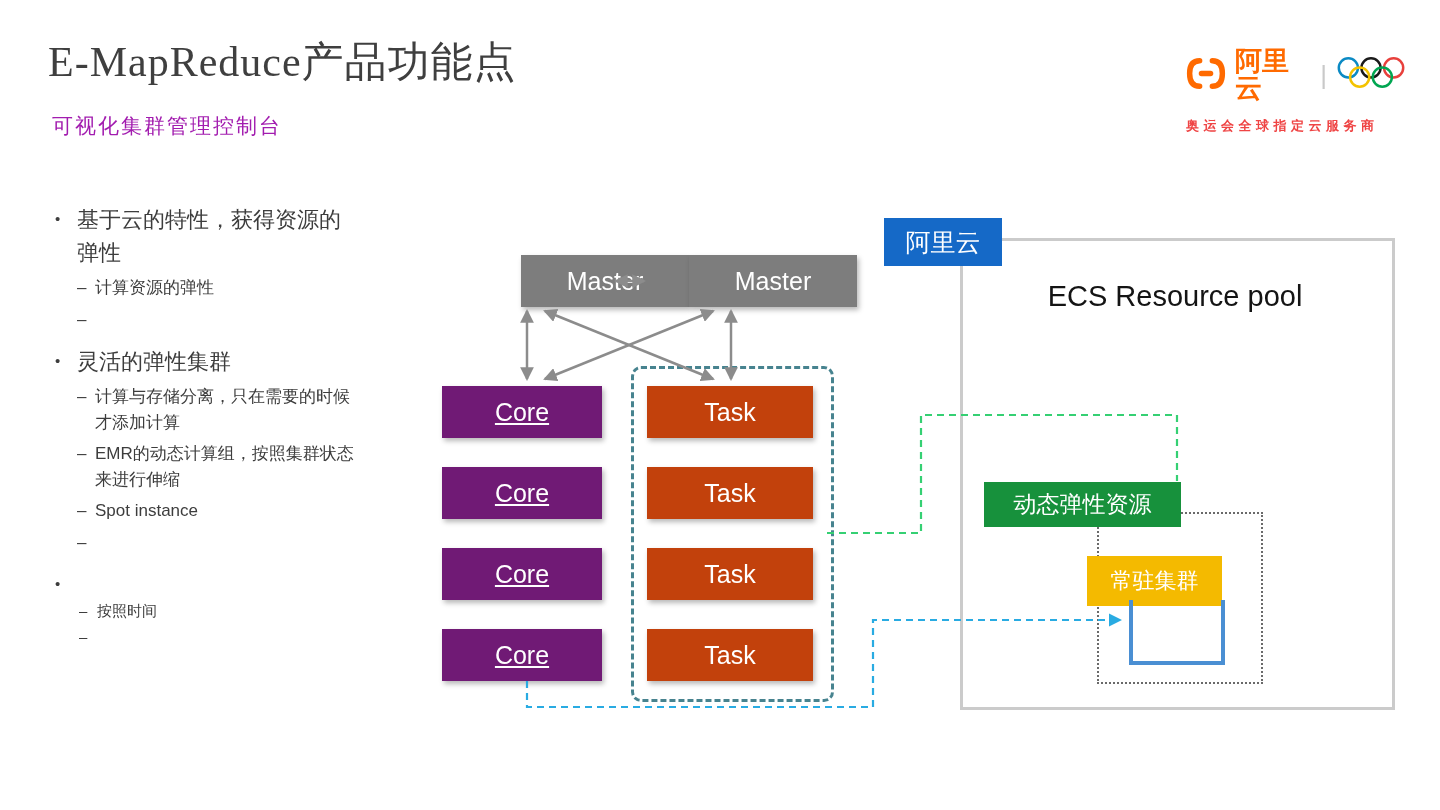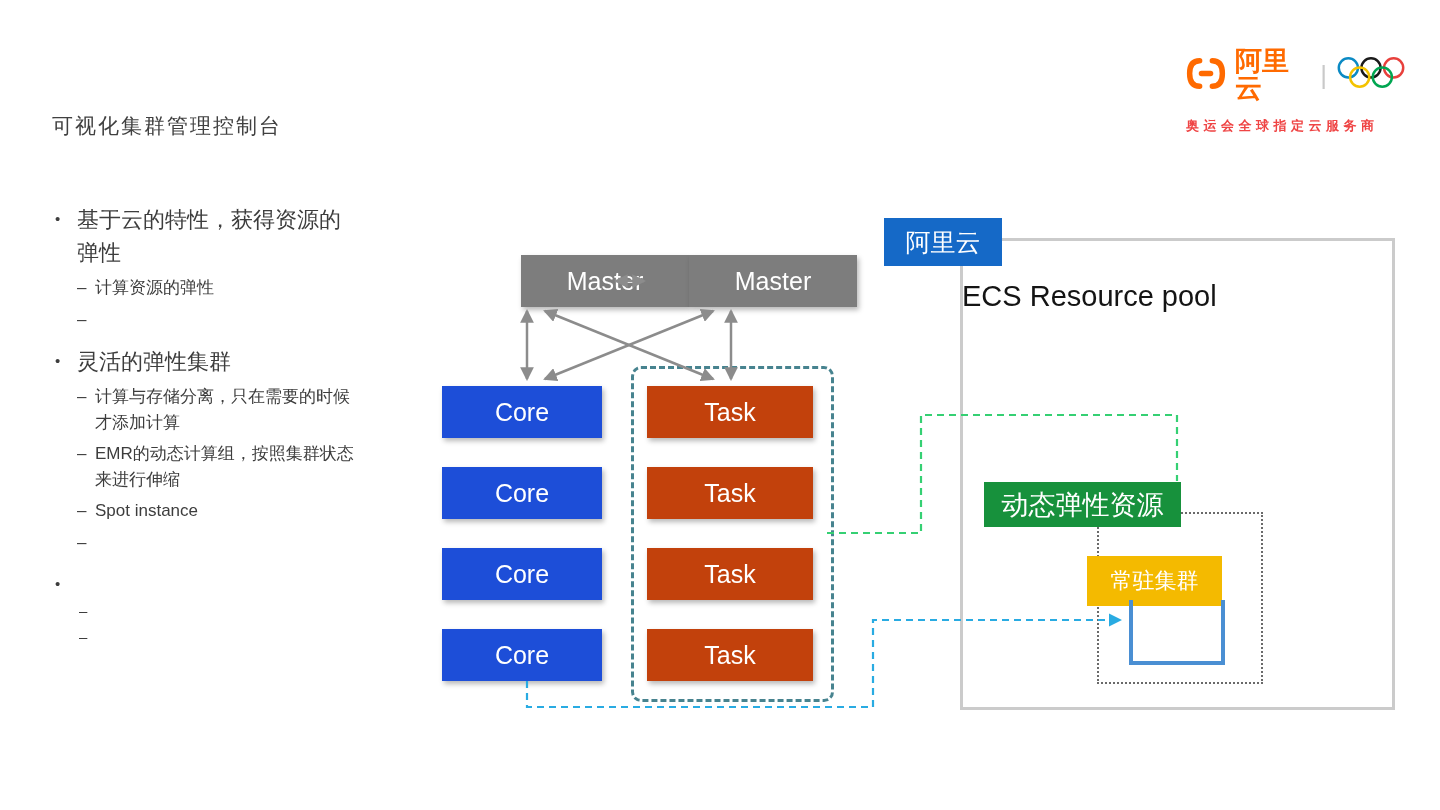--- a/index.html
+++ b/index.html
@@ -3,21 +3,21 @@
 <meta charset="utf-8">
 <style>
   html,body{margin:0;padding:0;background:#ffffff;}
   .slide{position:relative;width:1440px;height:810px;background:#ffffff;overflow:hidden;
          font-family:"Liberation Sans","DejaVu Sans",sans-serif;}
   .abs{position:absolute;}
 
   .title{left:48px;top:34px;font-family:"Liberation Serif","DejaVu Serif",serif;
          font-size:42px;color:#3f3f3f;letter-spacing:1px;}
   .subtitle{left:52px;top:112px;font-family:"Liberation Serif","DejaVu Serif",serif;
-            font-size:21px;color:#404040;letter-spacing:2px;}
+            font-size:21px;color:#a21caf;letter-spacing:2px;}
 
   
   .logo{left:1186px;top:48px;width:220px;}
   .logo-row{display:flex;align-items:center;gap:9px;}
   .brand{color:#ff6a00;font-size:27px;font-weight:700;line-height:1;}
   .logo-divider{color:#c9c9c9;font-size:26px;font-weight:300;line-height:1;}
   .tagline{margin-top:15px;font-size:13px;font-weight:700;color:#ef4444;
            letter-spacing:4.5px;white-space:nowrap;}
 
   
@@ -32,43 +32,44 @@
   .l2 .btext{width:268px;}
   .l2.small{font-size:15px;margin:4px 0 4px 24px;}
 
   
   .node{height:52px;display:flex;align-items:center;justify-content:center;
         color:#ffffff;font-size:25px;box-shadow:2px 3px 5px rgba(0,0,0,.28);}
   .master-row{left:442px;top:255px;width:415px;display:flex;justify-content:flex-end;}
   .master{width:168px;background:#7d7d7d;}
   .col{display:flex;flex-direction:column;gap:29px;}
   .core-column{left:442px;top:386px;}
-  .core{width:160px;background:#1d4ed8;}
+  .core{width:160px;background:#701a75;text-decoration:underline;}
   .task-column{left:647px;top:386px;}
   .task{width:166px;background:#c2410c;}
   .task-outline{left:631px;top:366px;width:197px;height:330px;
                 border:3px dashed #47838f;border-radius:10px;}
 
   
   .pool{left:960px;top:238px;width:429px;height:466px;border:3px solid #cbcbcb;background:#ffffff;}
-  .pool-title{left:962px;top:280px;width:426px;text-align:left;font-size:29px;color:#141414;}
+  .pool-title{left:962px;top:280px;width:426px;text-align:center;font-size:29px;color:#141414;}
   .tagbox{display:flex;align-items:center;justify-content:center;color:#ffffff;
           font-family:"Liberation Serif","DejaVu Serif",serif;}
   .provider{left:884px;top:218px;width:118px;height:48px;background:#1569c7;font-size:25px;}
   .dotted-zone{left:1097px;top:512px;width:162px;height:168px;border:2px dotted #6a6a6a;}
-  .dynamic{left:984px;top:482px;width:197px;height:45px;background:#17913c;font-size:27px;}
+  .dynamic{left:984px;top:482px;width:197px;height:45px;background:#17913c;font-size:23px;}
   .resident{left:1087px;top:556px;width:135px;height:50px;background:#f4ba00;font-size:22px;}
 
   .overlay{left:0;top:0;pointer-events:none;}
 </style>
 </head>
 <body>
 
 <div class="slide">
 
+  <div class="abs title">E-MapReduce产品功能点</div>
   <div class="abs subtitle">可视化集群管理控制台</div>
 
   <div class="abs logo">
     <div class="logo-row">
       <span class="logo-icon">
         <svg width="40" height="33" viewBox="0 0 44 36" aria-hidden="true">
           <path d="M15,4 C6,4 4,11 4,18 C4,25 6,32 15,32" fill="none" stroke="#ff6a00" stroke-width="6" stroke-linecap="round"></path>
           <path d="M29,4 C38,4 40,11 40,18 C40,25 38,32 29,32" fill="none" stroke="#ff6a00" stroke-width="6" stroke-linecap="round"></path>
           <line x1="17" y1="18" x2="27" y2="18" stroke="#ff6a00" stroke-width="6" stroke-linecap="round"></line>
         </svg>
@@ -117,20 +118,21 @@
         <span class="btext">Spot instance</span>
       </div>
       <div class="bullet l2">
         <span class="marker">–</span>
       </div>
       <div class="bullet l1">
         <span class="marker">•</span>
       </div>
       <div class="bullet l2 small">
         <span class="marker">–</span>
+        <span class="btext">按照时间</span>
       </div>
       <div class="bullet l2 small">
         <span class="marker">–</span>
       </div>
     </div>
 
   <div class="abs master-row">
       <div class="node master">Master</div>
       <div class="node master">Master</div>
     </div>

